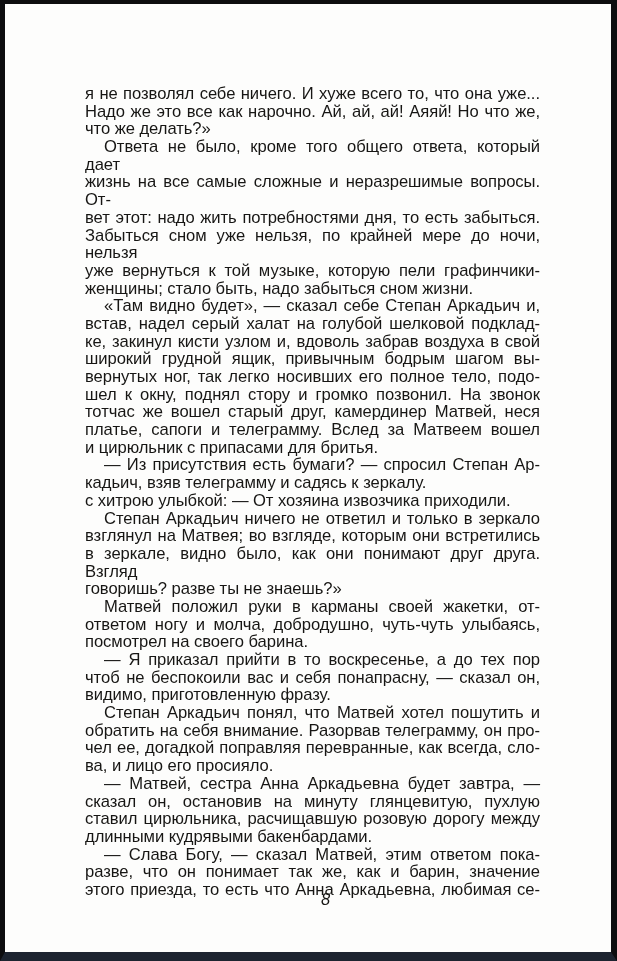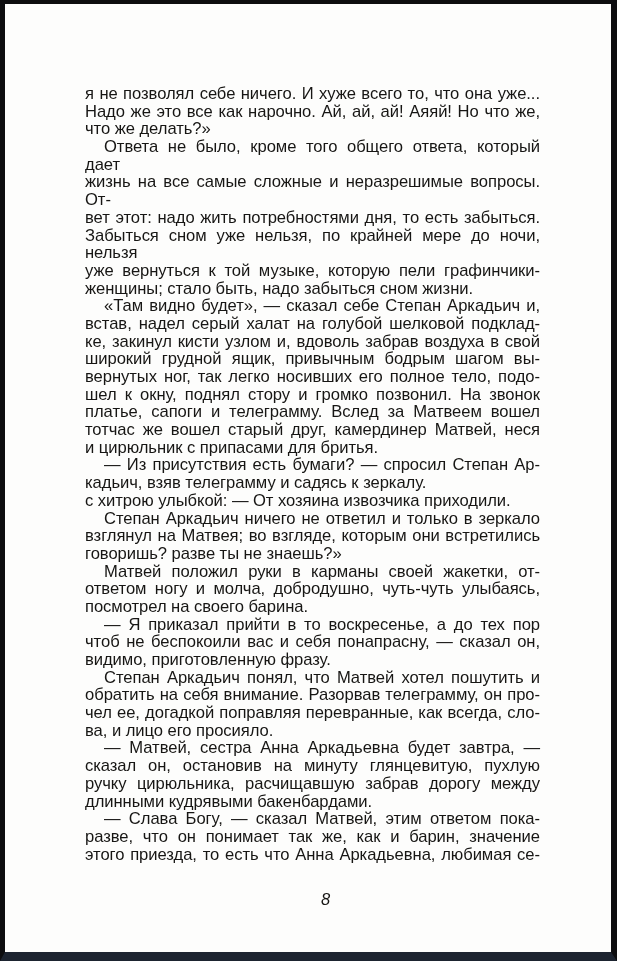--- a/index.html
+++ b/index.html
@@ -68,41 +68,42 @@
       <div class="line">вет этот: надо жить потребностями дня, то есть забыться.</div>
       <div class="line">Забыться сном уже нельзя, по крайней мере до ночи, нельзя</div>
       <div class="line">уже вернуться к той музыке, которую пели графинчики-</div>
       <div class="line end">женщины; стало быть, надо забыться сном жизни.</div>
       <div class="line ind">«Там видно будет», — сказал себе Степан Аркадьич и,</div>
       <div class="line">встав, надел серый халат на голубой шелковой подклад-</div>
       <div class="line">ке, закинул кисти узлом и, вдоволь забрав воздуха в свой</div>
       <div class="line">широкий грудной ящик, привычным бодрым шагом вы-</div>
       <div class="line">вернутых ног, так легко носивших его полное тело, подо-</div>
       <div class="line">шел к окну, поднял стору и громко позвонил. На звонок</div>
+      <div class="line">тотчас же вошел старый друг, камердинер Матвей, неся</div>
       <div class="line">платье, сапоги и телеграмму. Вслед за Матвеем вошел</div>
-      <div class="line">тотчас же вошел старый друг, камердинер Матвей, неся</div>
       <div class="line end">и цирюльник с припасами для бритья.</div>
       <div class="line ind">— Из присутствия есть бумаги? — спросил Степан Ар-</div>
       <div class="line end">кадьич, взяв телеграмму и садясь к зеркалу.</div>
       <div class="line end">с хитрою улыбкой: — От хозяина извозчика приходили.</div>
       <div class="line ind">Степан Аркадьич ничего не ответил и только в зеркало</div>
       <div class="line">взглянул на Матвея; во взгляде, которым они встретились</div>
+      <div class="line">в зеркале, видно было, как они понимают друг друга. Взгляд</div>
       <div class="line end">говоришь? разве ты не знаешь?»</div>
       <div class="line ind">Матвей положил руки в карманы своей жакетки, от-</div>
       <div class="line">ответом ногу и молча, добродушно, чуть-чуть улыбаясь,</div>
       <div class="line end">посмотрел на своего барина.</div>
       <div class="line ind">— Я приказал прийти в то воскресенье, а до тех пор</div>
       <div class="line">чтоб не беспокоили вас и себя понапрасну, — сказал он,</div>
       <div class="line end">видимо, приготовленную фразу.</div>
       <div class="line ind">Степан Аркадьич понял, что Матвей хотел пошутить и</div>
       <div class="line">обратить на себя внимание. Разорвав телеграмму, он про-</div>
       <div class="line">чел ее, догадкой поправляя перевранные, как всегда, сло-</div>
       <div class="line end">ва, и лицо его просияло.</div>
       <div class="line ind">— Матвей, сестра Анна Аркадьевна будет завтра, —</div>
       <div class="line">сказал он, остановив на минуту глянцевитую, пухлую</div>
-      <div class="line">ручку цирюльника, расчищавшую забрав дорогу между</div>
+      <div class="line">ставил цирюльника, расчищавшую розовую дорогу между</div>
       <div class="line end">длинными кудрявыми бакенбардами.</div>
       <div class="line ind">— Слава Богу, — сказал Матвей, этим ответом пока-</div>
       <div class="line">разве, что он понимает так же, как и барин, значение</div>
       <div class="line">этого приезда, то есть что Анна Аркадьевна, любимая се-</div>
     </div>
   <div class="page-number">8</div>
 </div>
 
 </body></html>

